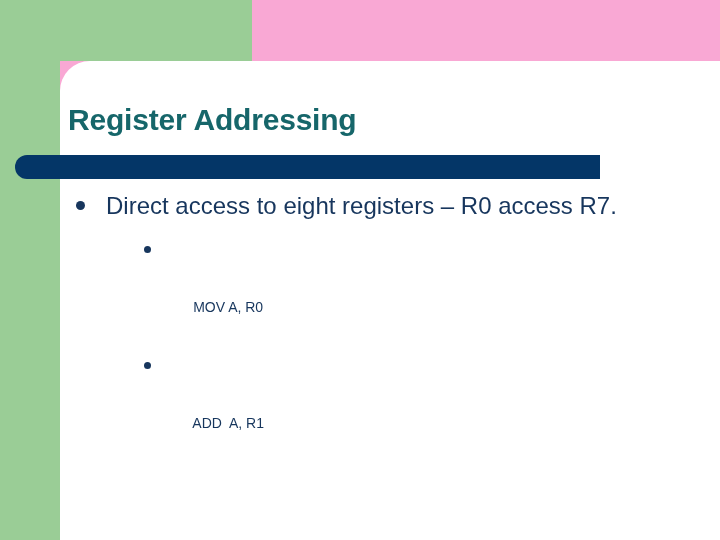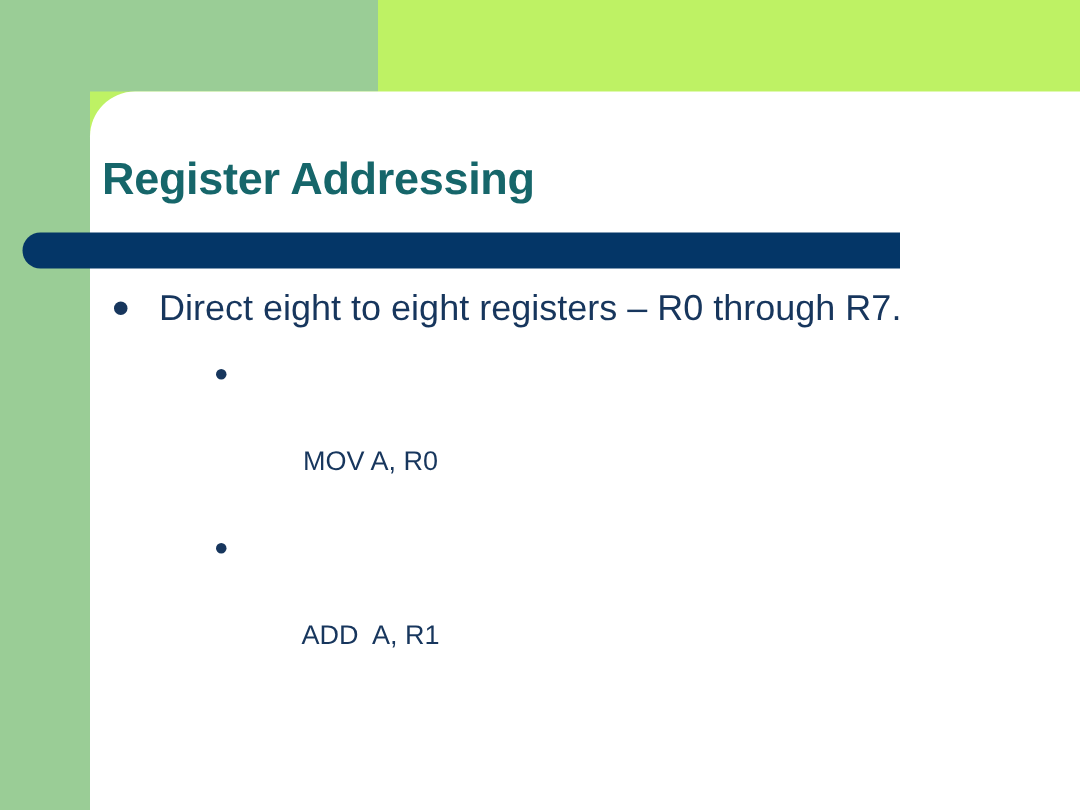--- a/index.html
+++ b/index.html
@@ -10,21 +10,21 @@
     width: 720px;
     height: 540px;
     background: #ffffff;
     font-family: "Liberation Sans", sans-serif;
     overflow: hidden;
   }
   .slide {
     position: relative;
     width: 720px;
     height: 540px;
-    background: #bef264;
+    background: #f9a8d4;
     overflow: hidden;
   }
   
   .green-top-block {
     position: absolute;
     left: 0;
     top: 0;
     width: 252px;
     height: 61px;
     background: #9acd96;
@@ -95,21 +95,21 @@
     background: #17365d;
   }
   .l2-group {
     margin-top: 14px;
     padding-left: 74px;
   }
   .l2-item {
     position: relative;
     padding-left: 20px;
     color: #17365d;
-    font-size: 18px;
+    font-size: 14px;
     line-height: 29px;
     white-space: pre;
   }
   .l2-item .dot {
     position: absolute;
     left: 2px;
     top: 11px;
     width: 7px;
     height: 7px;
     border-radius: 50%;
@@ -126,21 +126,21 @@
   <div class="white-panel"></div>
 
   <div class="title">Register Addressing</div>
 
   <div class="divider-bar"></div>
 
   <div class="content">
 
     <div class="l1-item">
       <span class="dot"></span>
-      <span>Direct eight to eight registers – R0 through R7.</span>
+      <span>Direct access to eight registers – R0 access R7.</span>
     </div>
 
     <div class="l2-group">
 
       <div class="l2-item">
         <span class="dot"></span>
         <span>MOV A, R0</span>
       </div>
 
 

